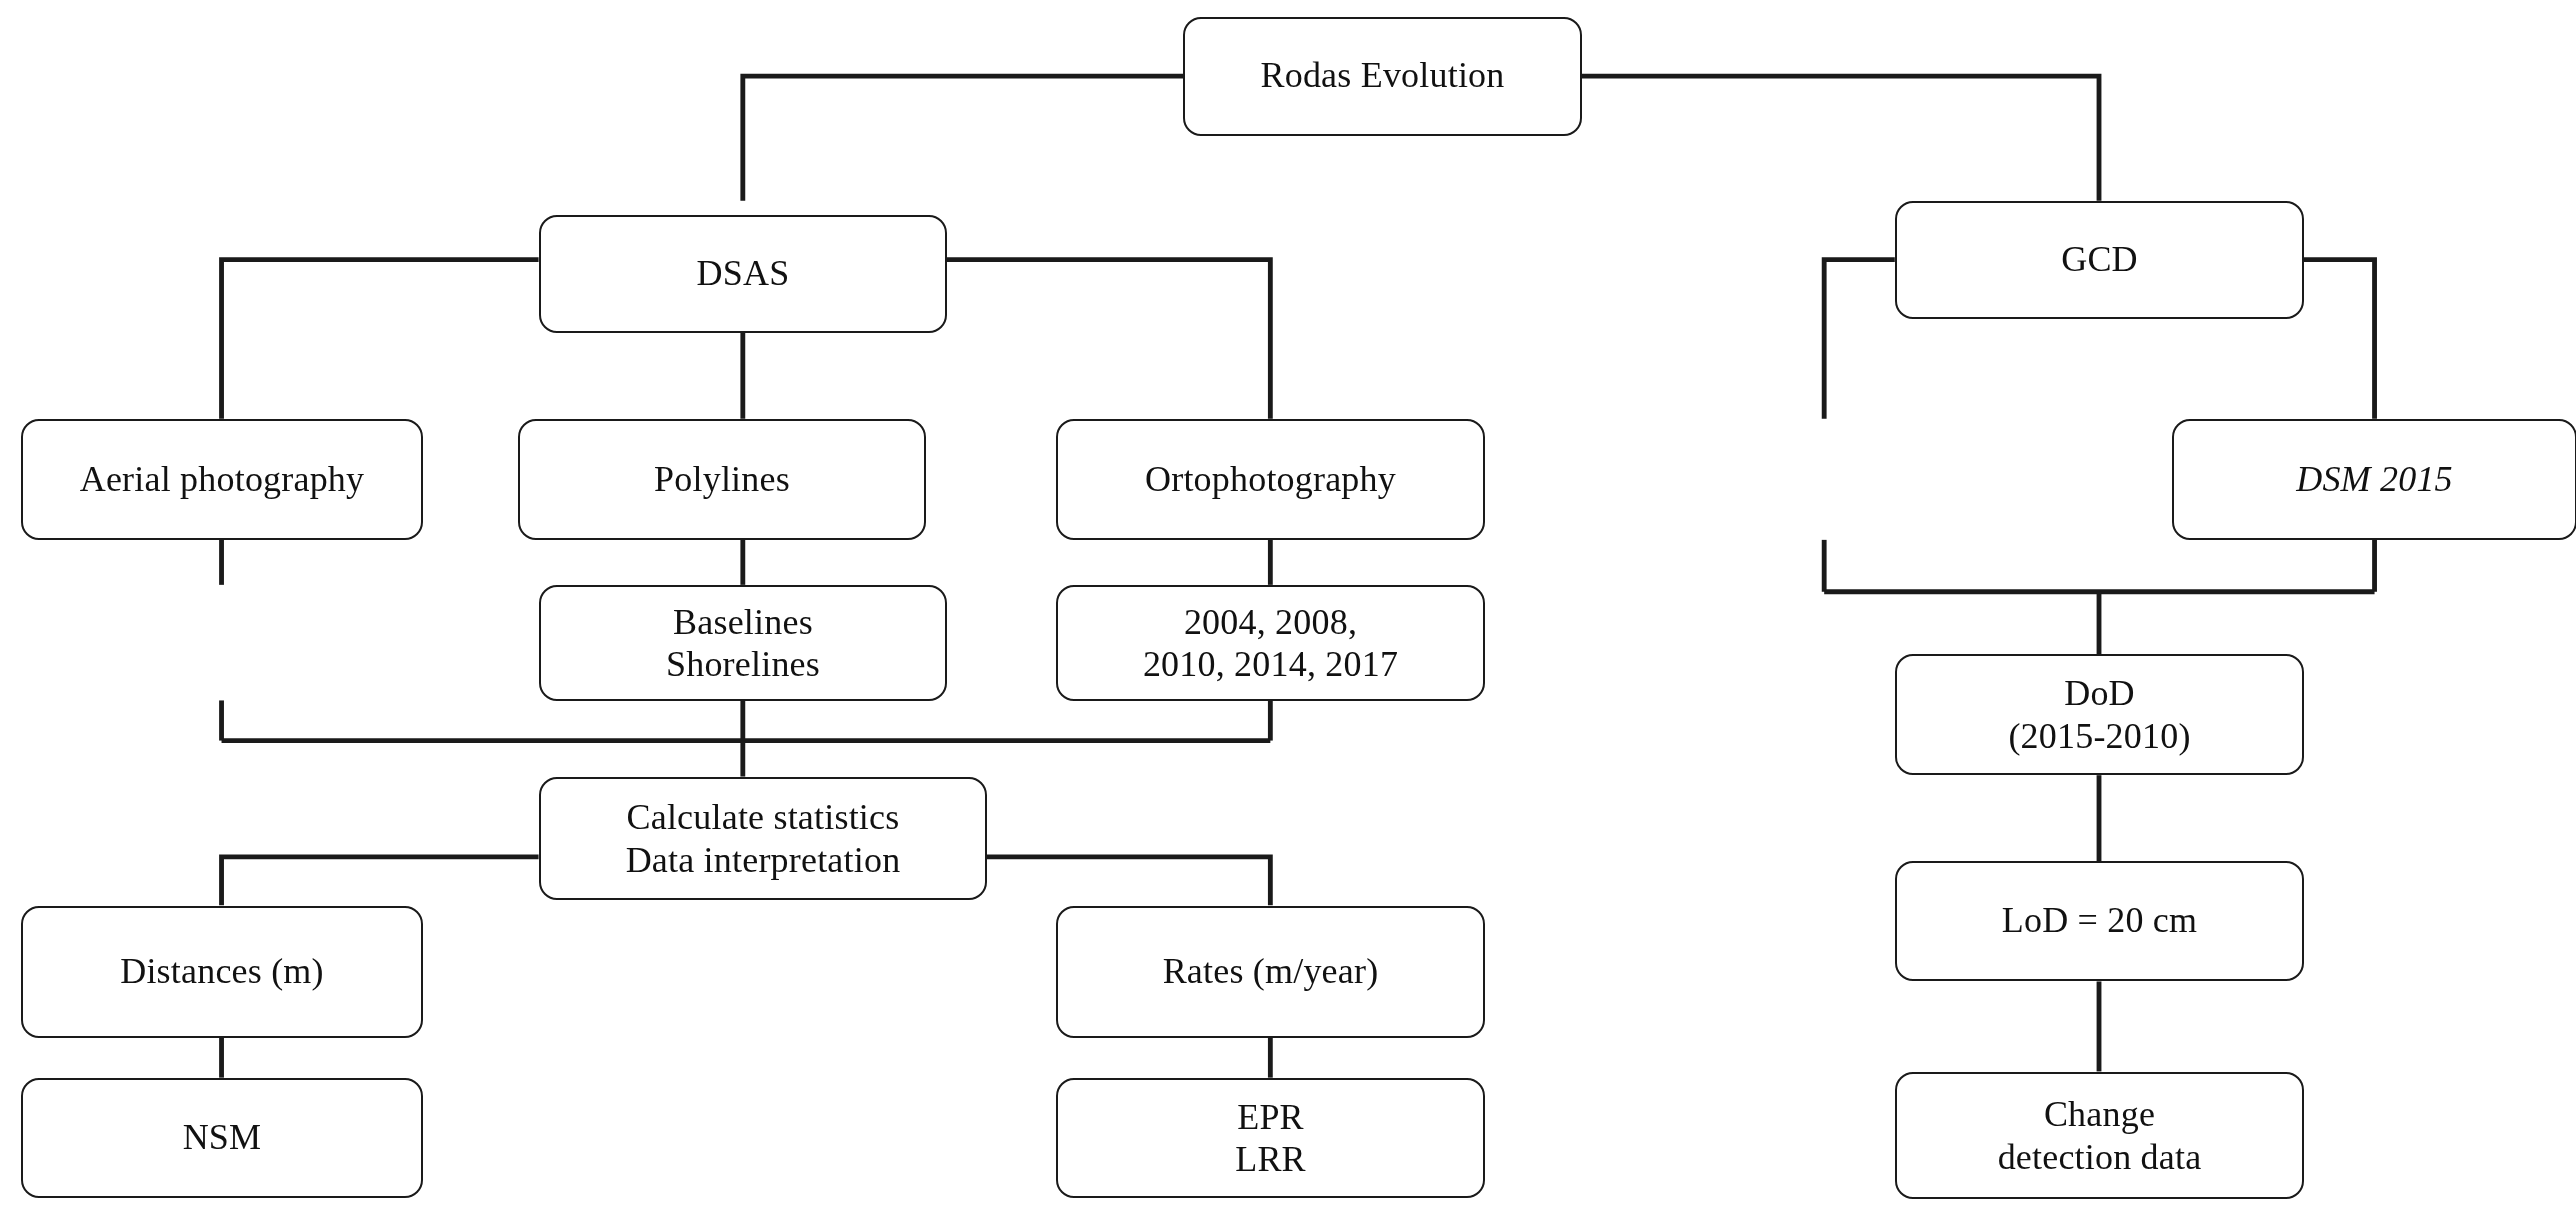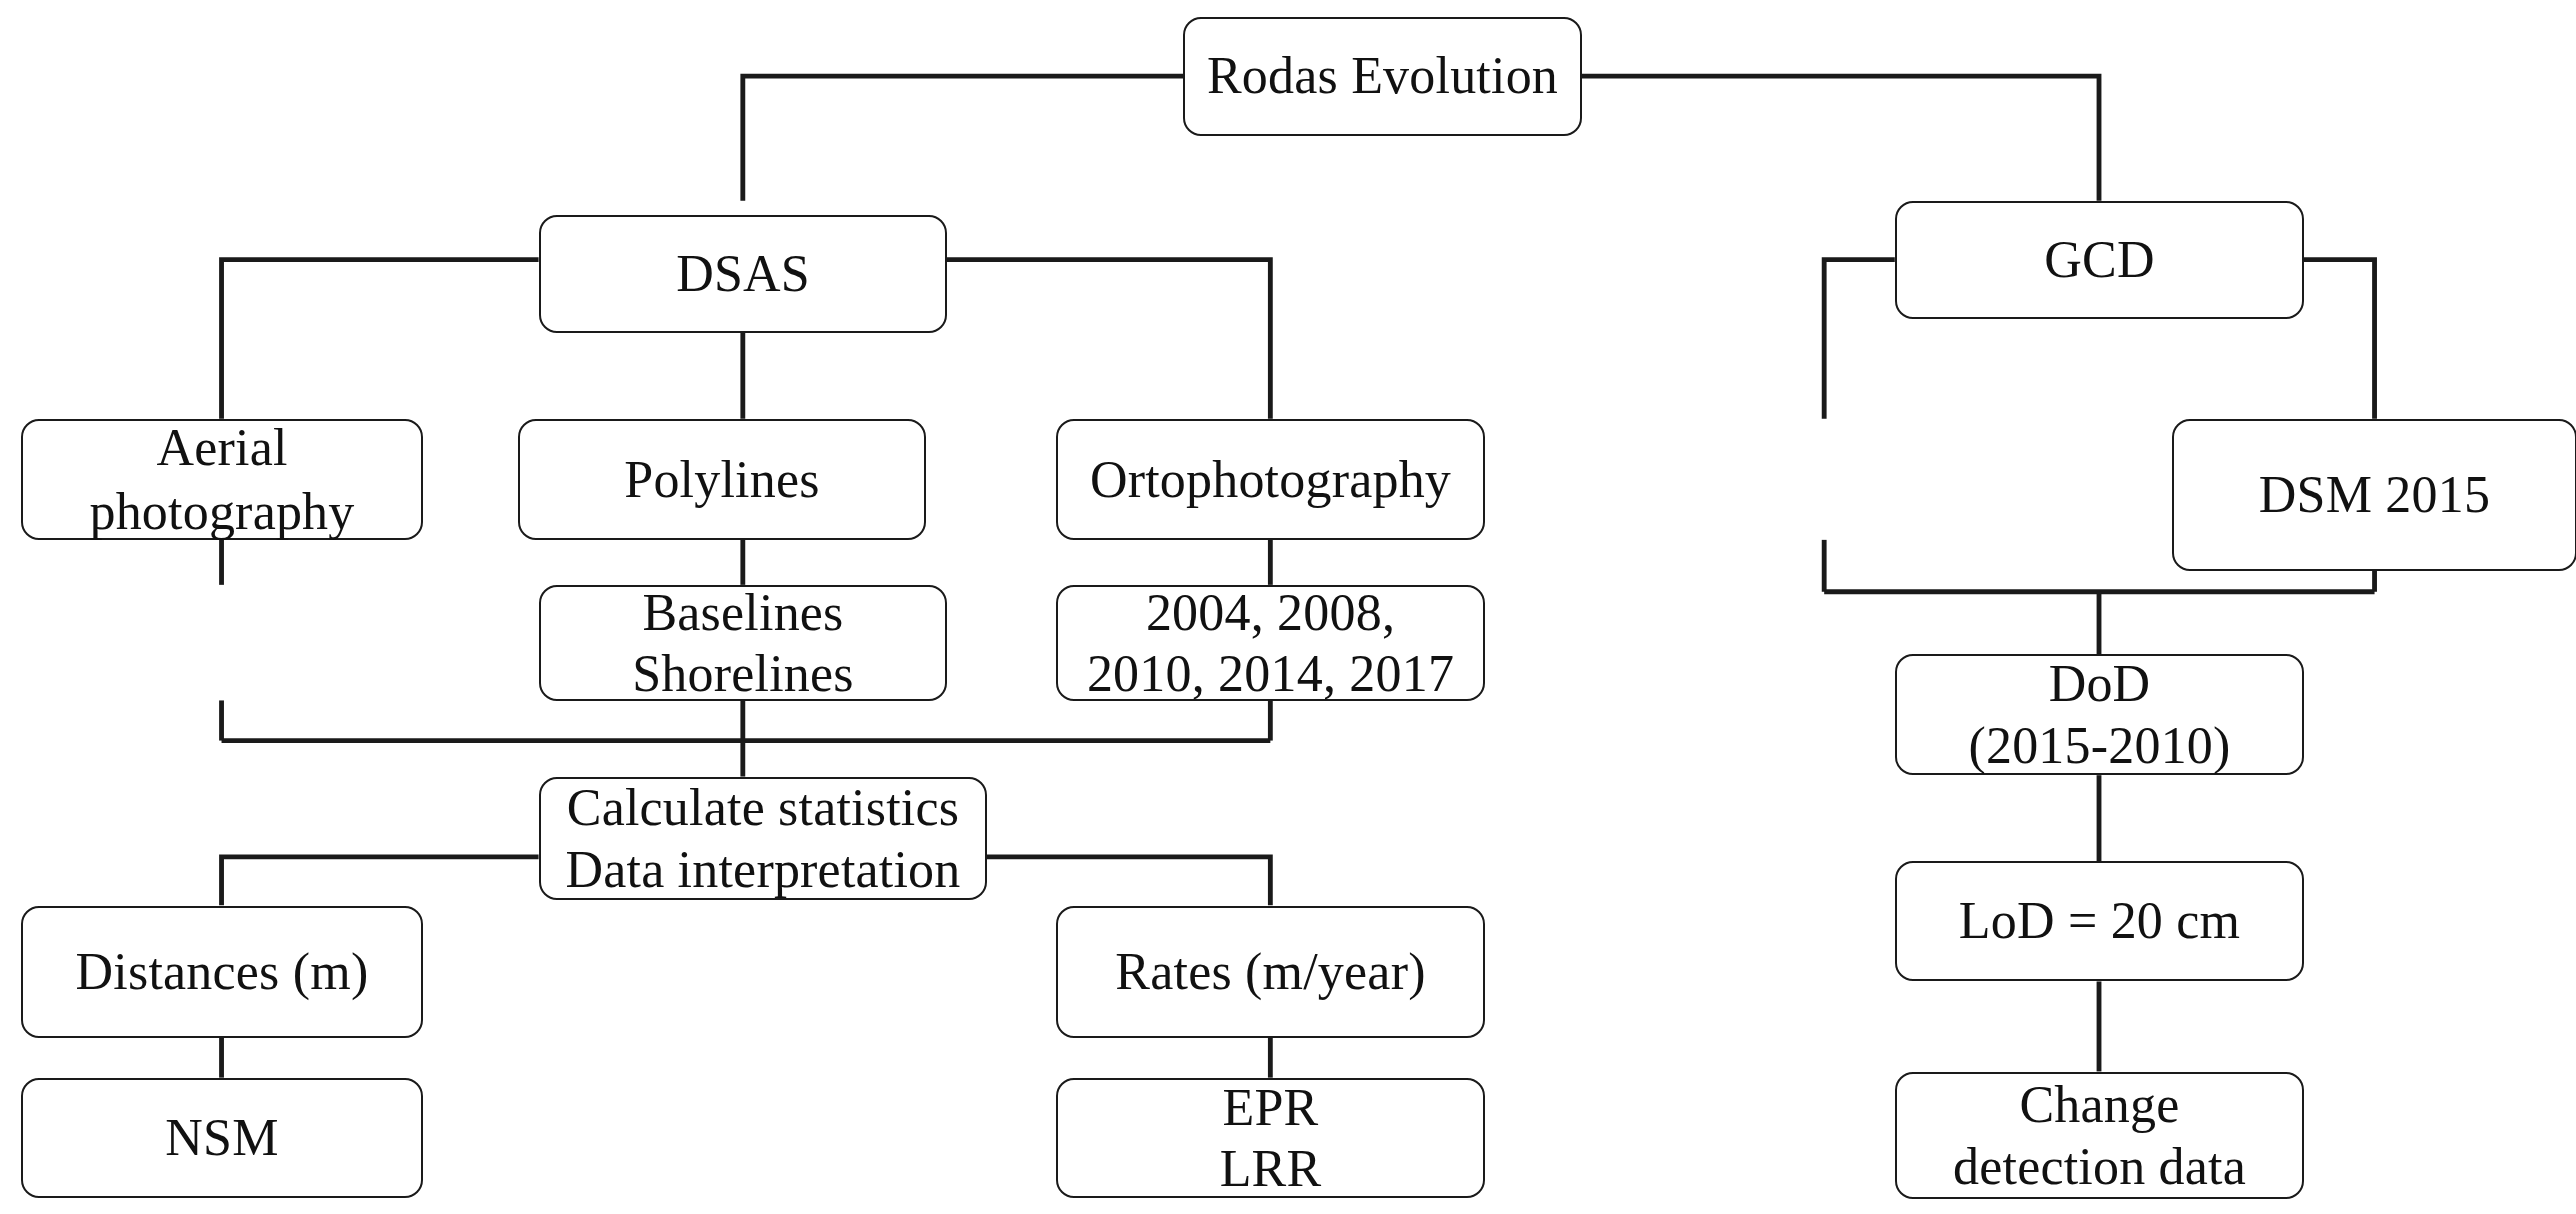--- a/index.html
+++ b/index.html
@@ -27,21 +27,21 @@
     position: absolute;
     box-sizing: border-box;
     border: 2.1px solid #1a1a1a;
     border-radius: 18px;
     background: #ffffff;
     display: flex;
     align-items: center;
     justify-content: center;
     text-align: center;
     color: #111111;
-    font-size: 52px;
+    font-size: 36px;
     line-height: 1.22;
     letter-spacing: 0.2px;
     z-index: 2;
     white-space: pre-line;
     padding: 0 7px;
   }
   .node.two-line {
     line-height: 1.18;
   }
 </style>
@@ -123,21 +123,21 @@
   <div class="node" style="left:21px; top:906px; width:402px; height:132px;">Distances (m)</div>
 
   <div class="node" style="left:21px; top:1078px; width:402px; height:120px;">NSM</div>
 
   <div class="node" style="left:1056px; top:906px; width:429px; height:132px;">Rates (m/year)</div>
 
   <div class="node two-line" style="left:1056px; top:1078px; width:429px; height:120px;">EPR
 LRR</div>
 
 
-  <div class="node" style="left:2172px; top:419px; width:405px; height:152px;">DSM 2015</div>
+  <div class="node" style="left:2172px; top:419px; width:405px; height:121px;font-style:italic;">DSM 2015</div>
 
   <div class="node two-line" style="left:1895px; top:654px; width:409px; height:121px;">DoD
 (2015-2010)</div>
 
   <div class="node" style="left:1895px; top:861px; width:409px; height:120px;border-radius:18px;">LoD = 20 cm</div>
 
   <div class="node two-line" style="left:1895px; top:1072px; width:409px; height:127px;">Change
 detection data</div>
 
 </div>

